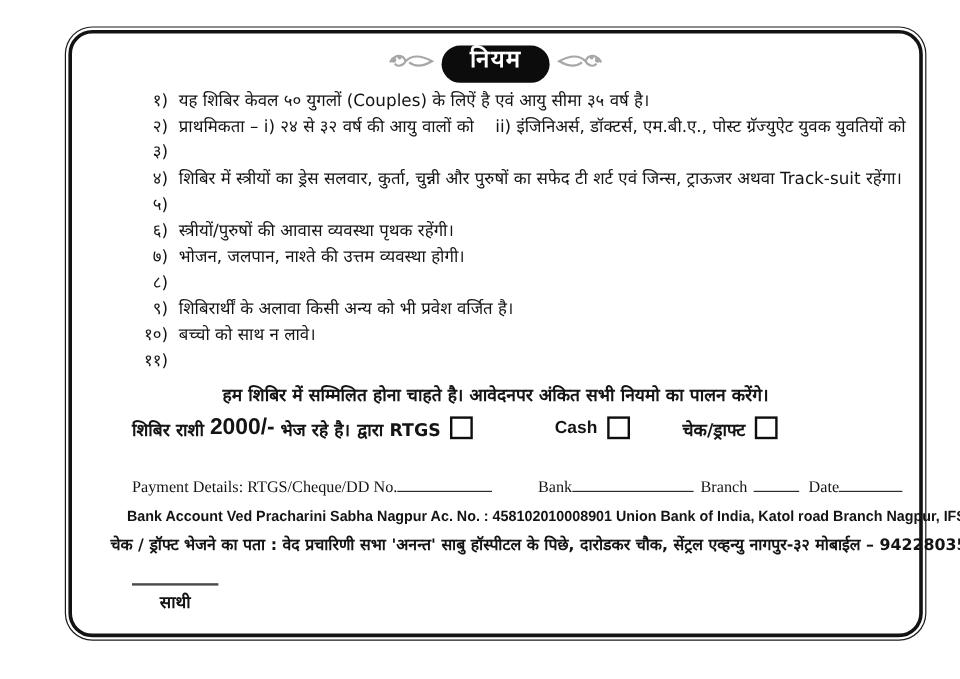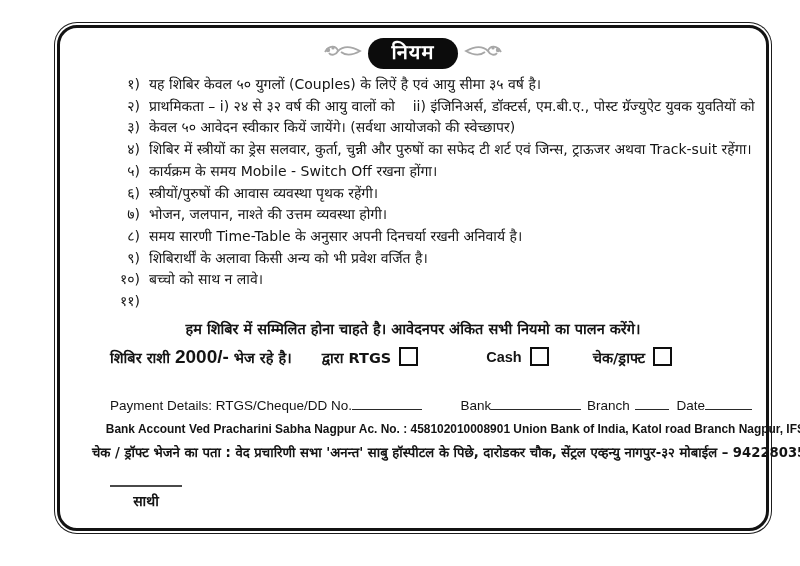--- a/index.html
+++ b/index.html
@@ -4,34 +4,34 @@
 <style>
   html,body{margin:0;padding:0;background:#ffffff;}
   .stage{position:relative;width:800px;height:566px;background:#ffffff;overflow:hidden;
          font-family:"DejaVu Sans",sans-serif;color:#141414;}
   .frame{position:absolute;left:57px;top:25px;width:712px;height:506px;
          border:3px solid #131313;border-radius:20px;background:#ffffff;
          box-shadow:0 0 0 2px #ffffff,0 0 0 3px #1b1b1b;box-sizing:border-box;
          padding:8px 14px 0 50px;}
   .header{display:flex;justify-content:center;align-items:center;gap:6px;height:34px;margin-right:36px;}
   .badge{background:#0c0c0c;color:#ffffff;font-weight:bold;font-size:20px;
-         padding:2px 24px 5px 24px;border-radius:16px;letter-spacing:1px;line-height:24px;}
+         padding:2px 24px 5px 24px;border-radius:16px;letter-spacing:1px;line-height:24px;font-family:Liberation Mono, monospace;}
   .flourish{display:inline-block;opacity:.75;}
   .flourish.right svg{transform:scaleX(-1);}
   .rules{margin-top:4px;}
   .rule{display:flex;line-height:21.7px;font-size:14px;white-space:nowrap;}
   .rule .num{width:30px;text-align:right;flex:0 0 30px;margin-right:9px;}
   .decl-head{text-align:center;font-weight:bold;font-size:17.5px;margin:6px 36px 0 0;}
   .decl-body{text-align:center;font-weight:bold;font-size:14.5px;margin:5px 36px 0 0;}
   .payrow{display:flex;align-items:center;margin-top:8px;font-size:14.5px;font-weight:bold;white-space:nowrap;}
   .amount{font-family:"Liberation Sans",sans-serif;font-size:19px;font-weight:bold;margin:0 5px;}
   .chk{display:inline-block;width:19px;height:19px;border:2.5px solid #0e0e0e;background:#fff;
        margin-left:8px;box-sizing:border-box;}
   .detrow{display:flex;align-items:baseline;margin-top:10px;font-size:13.5px;
-          font-family:Liberation Sans, sans-serif;white-space:nowrap;}
+          font-family:Liberation Serif, serif;white-space:nowrap;}
   .blank{display:inline-block;border-bottom:1.4px solid #2a2a2a;height:13px;}
   .bankline{margin:9px 0 0 -14px;text-align:center;font-family:"Liberation Sans",sans-serif;
             font-weight:bold;font-size:12.3px;white-space:nowrap;transform:scaleX(.97);}
   .addrline{margin:7px 0 0 -18px;text-align:center;font-weight:bold;font-size:13.2px;white-space:nowrap;}
   .sigrow{display:flex;justify-content:flex-end;gap:56px;margin:24px 50px 0 0;flex-direction:column;}
   .sig{width:72px;text-align:center;font-weight:bold;font-size:14px;}
   .sigline{display:block;border-top:2px solid #4a4a4a;height:4px;}
 </style>
 </head>
 <body>
@@ -67,62 +67,59 @@
       <div class="rule">
           <span class="num">१)</span>
           <span class="txt">यह शिबिर केवल ५० युगलों (Couples) के लिऐं है एवं आयु सीमा ३५ वर्ष है।</span>
         </div>
       <div class="rule">
           <span class="num">२)</span>
           <span class="txt">प्राथमिकता –  i) २४ से ३२ वर्ष की आयु वालों को&nbsp;&nbsp;&nbsp; ii) इंजिनिअर्स, डॉक्टर्स, एम.बी.ए., पोस्ट ग्रॅज्युऐट युवक युवतियों को</span>
         </div>
       <div class="rule">
           <span class="num">३)</span>
-          <span class="txt">केवल ५० आवेदन स्वीकार कियें जायेंगे। (सर्वथा आयोजको की स्वेच्छापर)</span>
         </div>
       <div class="rule">
           <span class="num">४)</span>
           <span class="txt">शिबिर में स्त्रीयों का ड्रेस सलवार, कुर्ता, चुन्नी और पुरुषों का सफेद टी शर्ट एवं जिन्स, ट्राऊजर अथवा Track-suit रहेंगा।</span>
         </div>
       <div class="rule">
           <span class="num">५)</span>
-          <span class="txt">कार्यक्रम के समय Mobile - Switch Off रखना होंगा।</span>
         </div>
       <div class="rule">
           <span class="num">६)</span>
           <span class="txt">स्त्रीयों/पुरुषों की आवास व्यवस्था पृथक रहेंगी।</span>
         </div>
       <div class="rule">
           <span class="num">७)</span>
           <span class="txt">भोजन, जलपान, नाश्ते की उत्तम व्यवस्था होगी।</span>
         </div>
       <div class="rule">
           <span class="num">८)</span>
-          <span class="txt">समय सारणी Time-Table के अनुसार अपनी दिनचर्या रखनी अनिवार्य है।</span>
         </div>
       <div class="rule">
           <span class="num">९)</span>
           <span class="txt">शिबिरार्थीं के अलावा किसी अन्य को भी प्रवेश वर्जित है।</span>
         </div>
       <div class="rule">
           <span class="num">१०)</span>
           <span class="txt">बच्चो को साथ न लावे।</span>
         </div>
       <div class="rule">
           <span class="num">११)</span>
         </div>
     </div>
 
     <div class="decl-body">हम शिबिर में सम्मिलित होना चाहते है। आवेदनपर अंकित सभी नियमो का पालन करेंगे।</div>
 
     <div class="payrow">
       <span>शिबिर राशी</span>
       <span class="amount">2000/-</span>
       <span>भेज रहे है।</span>
-      <span style="margin-left:30px;">द्वारा RTGS</span>
+      <span style="margin-left:6px;">द्वारा RTGS</span>
       <span class="chk"></span>
       <span style="margin-left:68px;font-family:'Liberation Sans',sans-serif;">Cash</span>
       <span class="chk"></span>
       <span style="margin-left:44px;">चेक/ड्राफ्ट</span>
       <span class="chk"></span>
     </div>
 
     <div class="detrow">
       <span>Payment Details: RTGS/Cheque/DD No.</span>
       <span class="blank" style="width:108px;"></span>

